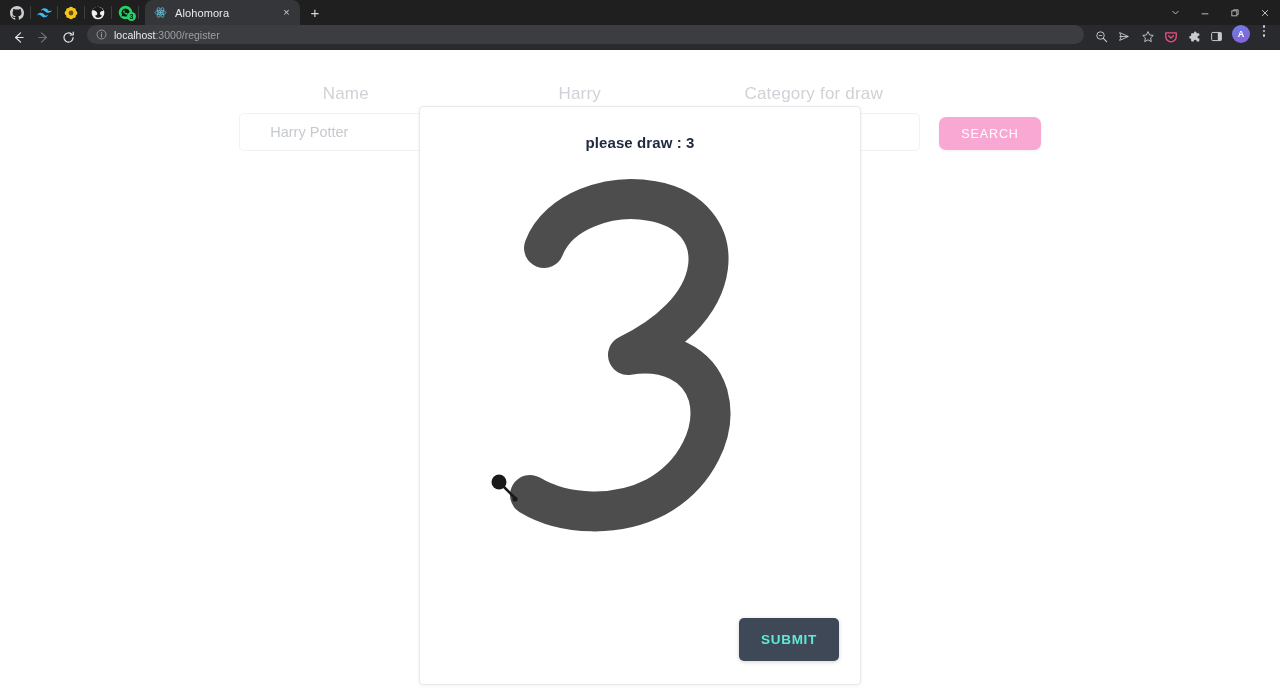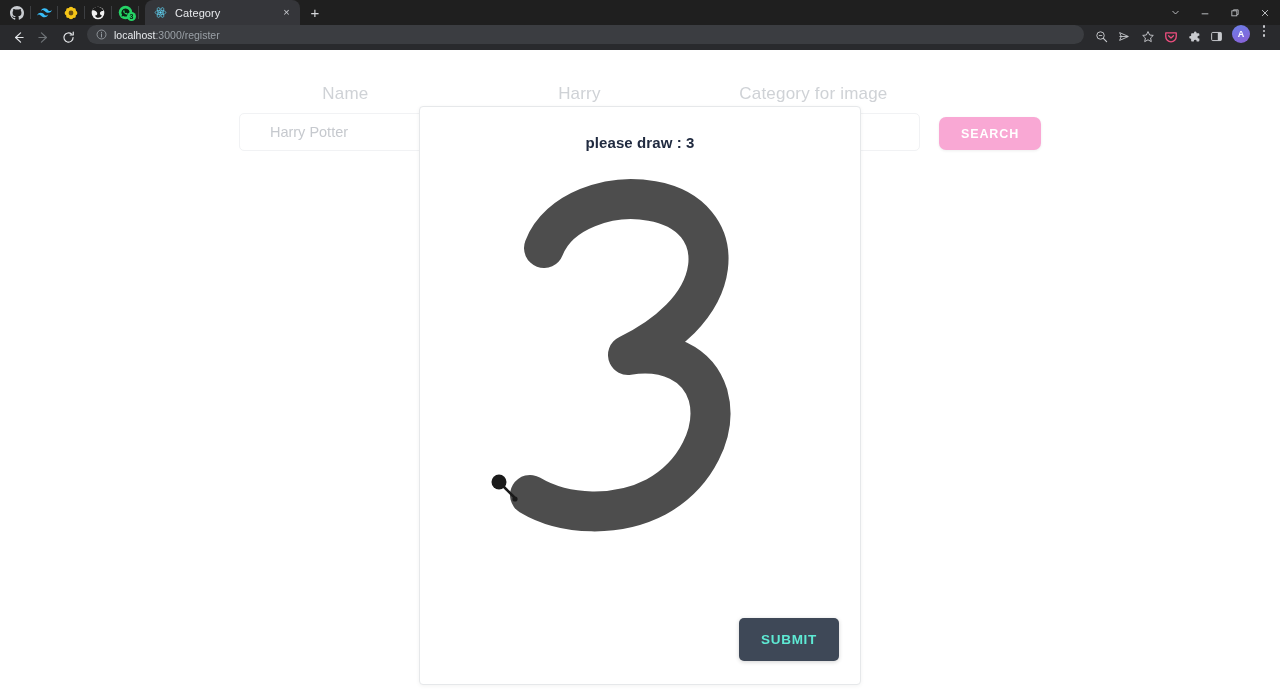--- a/index.html
+++ b/index.html
@@ -111,21 +111,21 @@
     padding:0 30px; font-size:14.5px; color:#2b2b2b;
     font-family:"Liberation Sans", sans-serif; outline:none;
   }
   .field-input::placeholder { color:#c6c9ce; }
 
   .search-btn {
     margin-left:19px; margin-top:32px;
     background:#f9a8d4; color:#ffffff;
     border:none; border-radius:7px;
     height:33px; padding:0 22px;
-    font-size:12.5px; font-weight:bold; letter-spacing:.9px;
+    font-size:12.5px; font-weight:normal; letter-spacing:.9px;
     cursor:pointer; font-family:"Liberation Sans", sans-serif;
     box-shadow:0 1px 3px rgba(0,0,0,.07);
   }
 
   
   .modal {
     position:absolute; left:419px; top:56px;
     width:442px; height:579px;
     background:#ffffff; border:1px solid #e6e8ea; border-radius:4px;
     box-shadow:0 1px 4px rgba(0,0,0,.05);
@@ -227,21 +227,21 @@
       <span class="tab-favicon">
         <svg width="13" height="13" viewBox="0 0 24 24">
           <circle cx="12" cy="12" r="2.2" fill="#61dafb"></circle>
           <g fill="none" stroke="#61dafb" stroke-width="1.15">
             <ellipse cx="12" cy="12" rx="10" ry="4"></ellipse>
             <ellipse cx="12" cy="12" rx="10" ry="4" transform="rotate(60 12 12)"></ellipse>
             <ellipse cx="12" cy="12" rx="10" ry="4" transform="rotate(120 12 12)"></ellipse>
           </g>
         </svg>
       </span>
-      <span class="tab-title">Category</span>
+      <span class="tab-title">Alohomora</span>
       <span class="tab-close">×</span>
     </div>
 
     <div class="newtab">+</div>
 
     <div class="wincontrols">
       <div class="wc">
         <svg width="9" height="9" viewBox="0 0 12 12">
             <path d="M2 4l4 4 4-4" stroke="#c8cace" stroke-width="1.2" fill="none"></path>
           </svg>
@@ -346,21 +346,21 @@
         <span class="field-label">Name</span>
         <input class="field-input" type="text" placeholder="Harry Potter" style="">
       </div>
 
       <div class="field">
         <span class="field-label">Harry</span>
         <input class="field-input" type="text" placeholder="" style="">
       </div>
 
       <div class="field">
-        <span class="field-label">Category for image</span>
+        <span class="field-label">Category for draw</span>
         <input class="field-input" type="text" placeholder="" style="">
       </div>
 
       <button class="search-btn">SEARCH</button>
     </div>
 
     <div class="modal">
 
       <div class="modal-title">please draw : 3</div>
 

